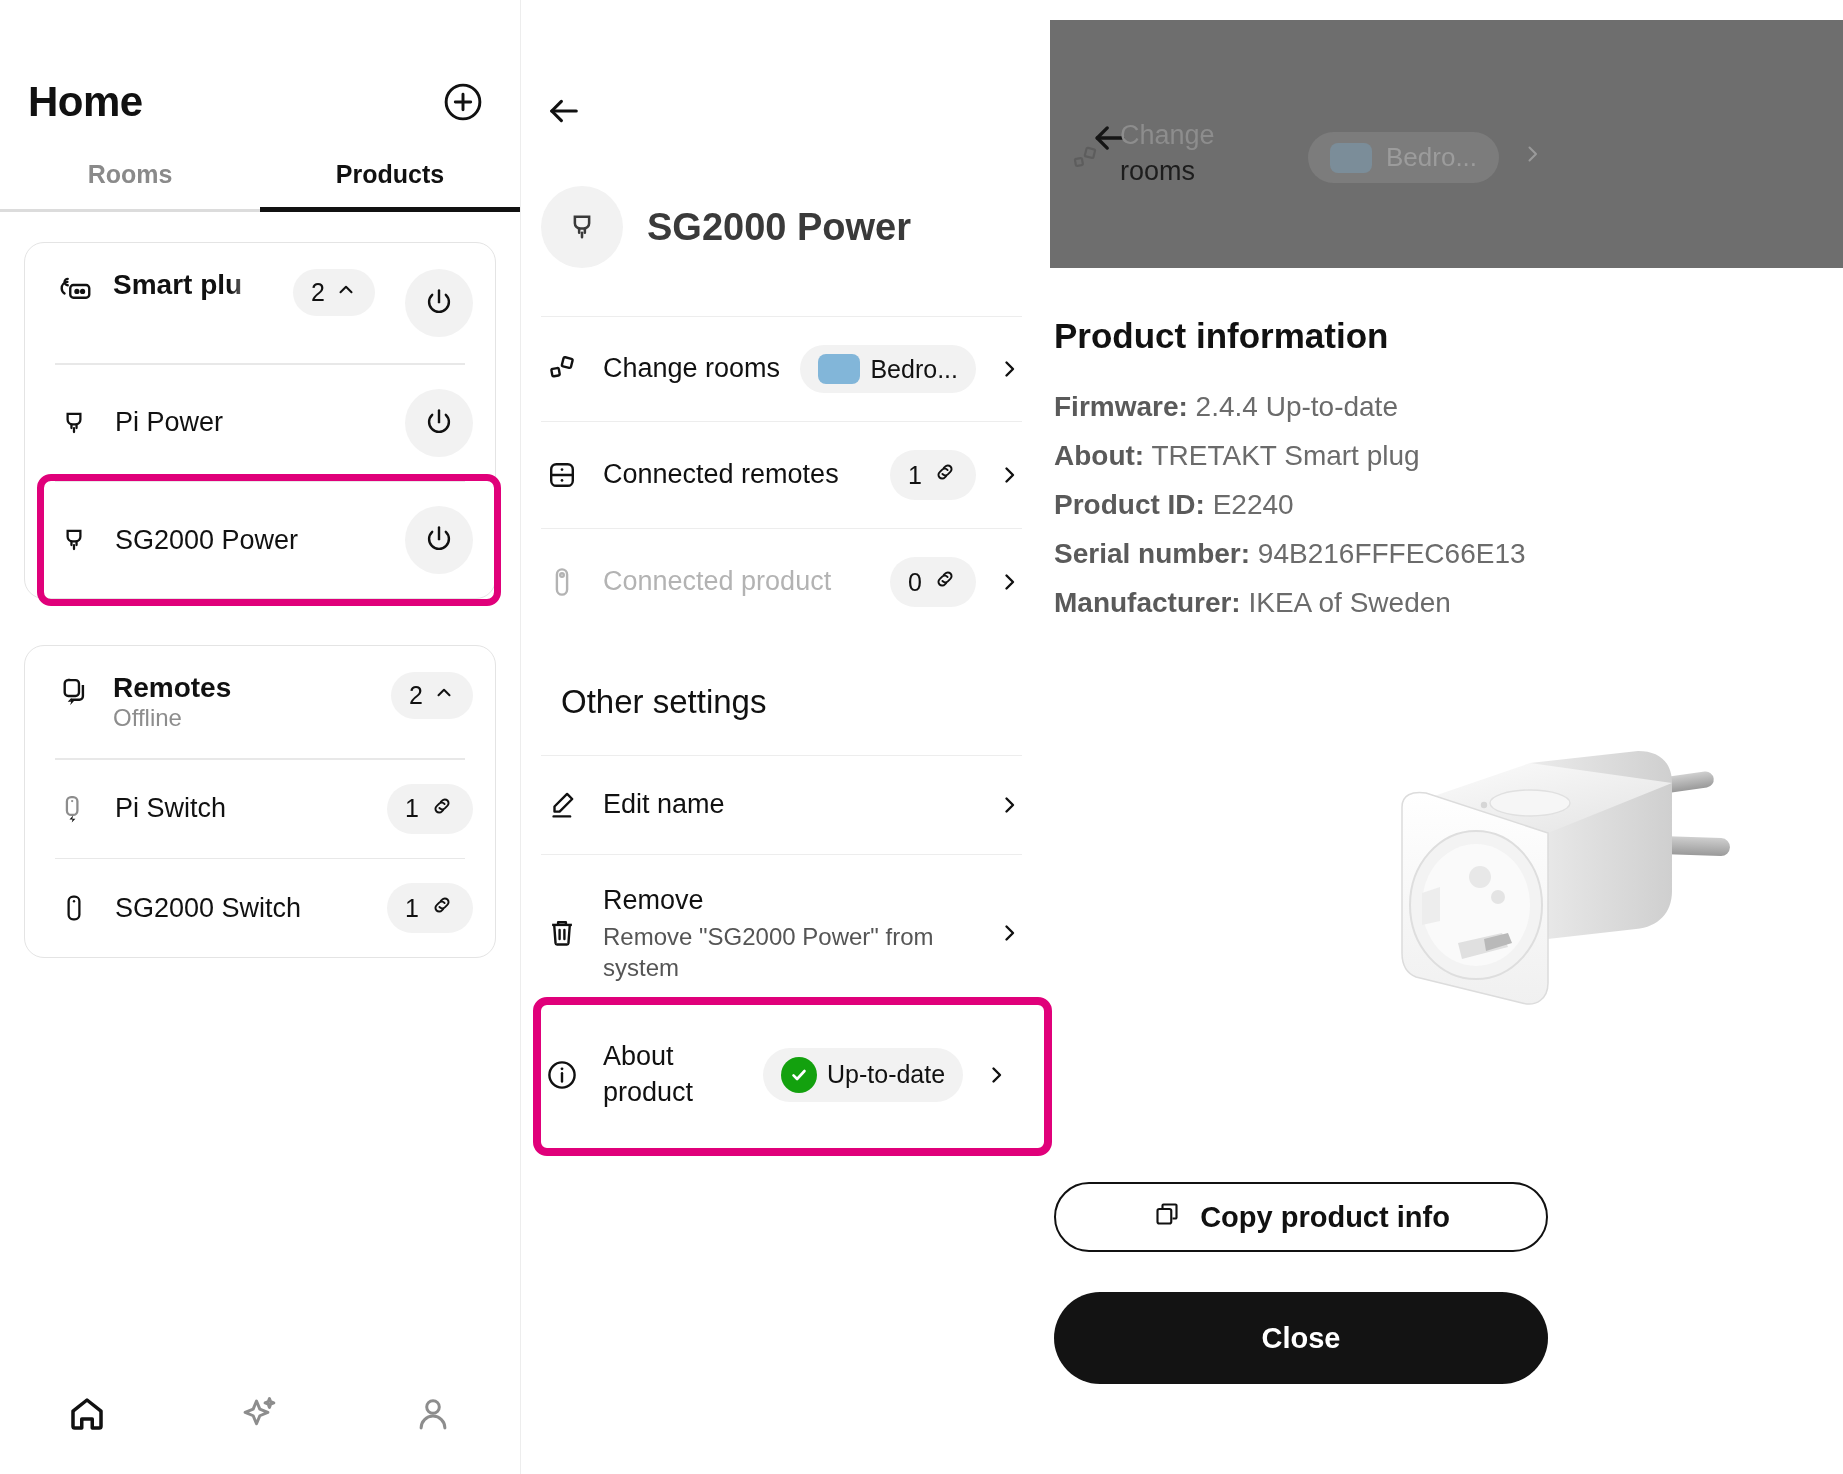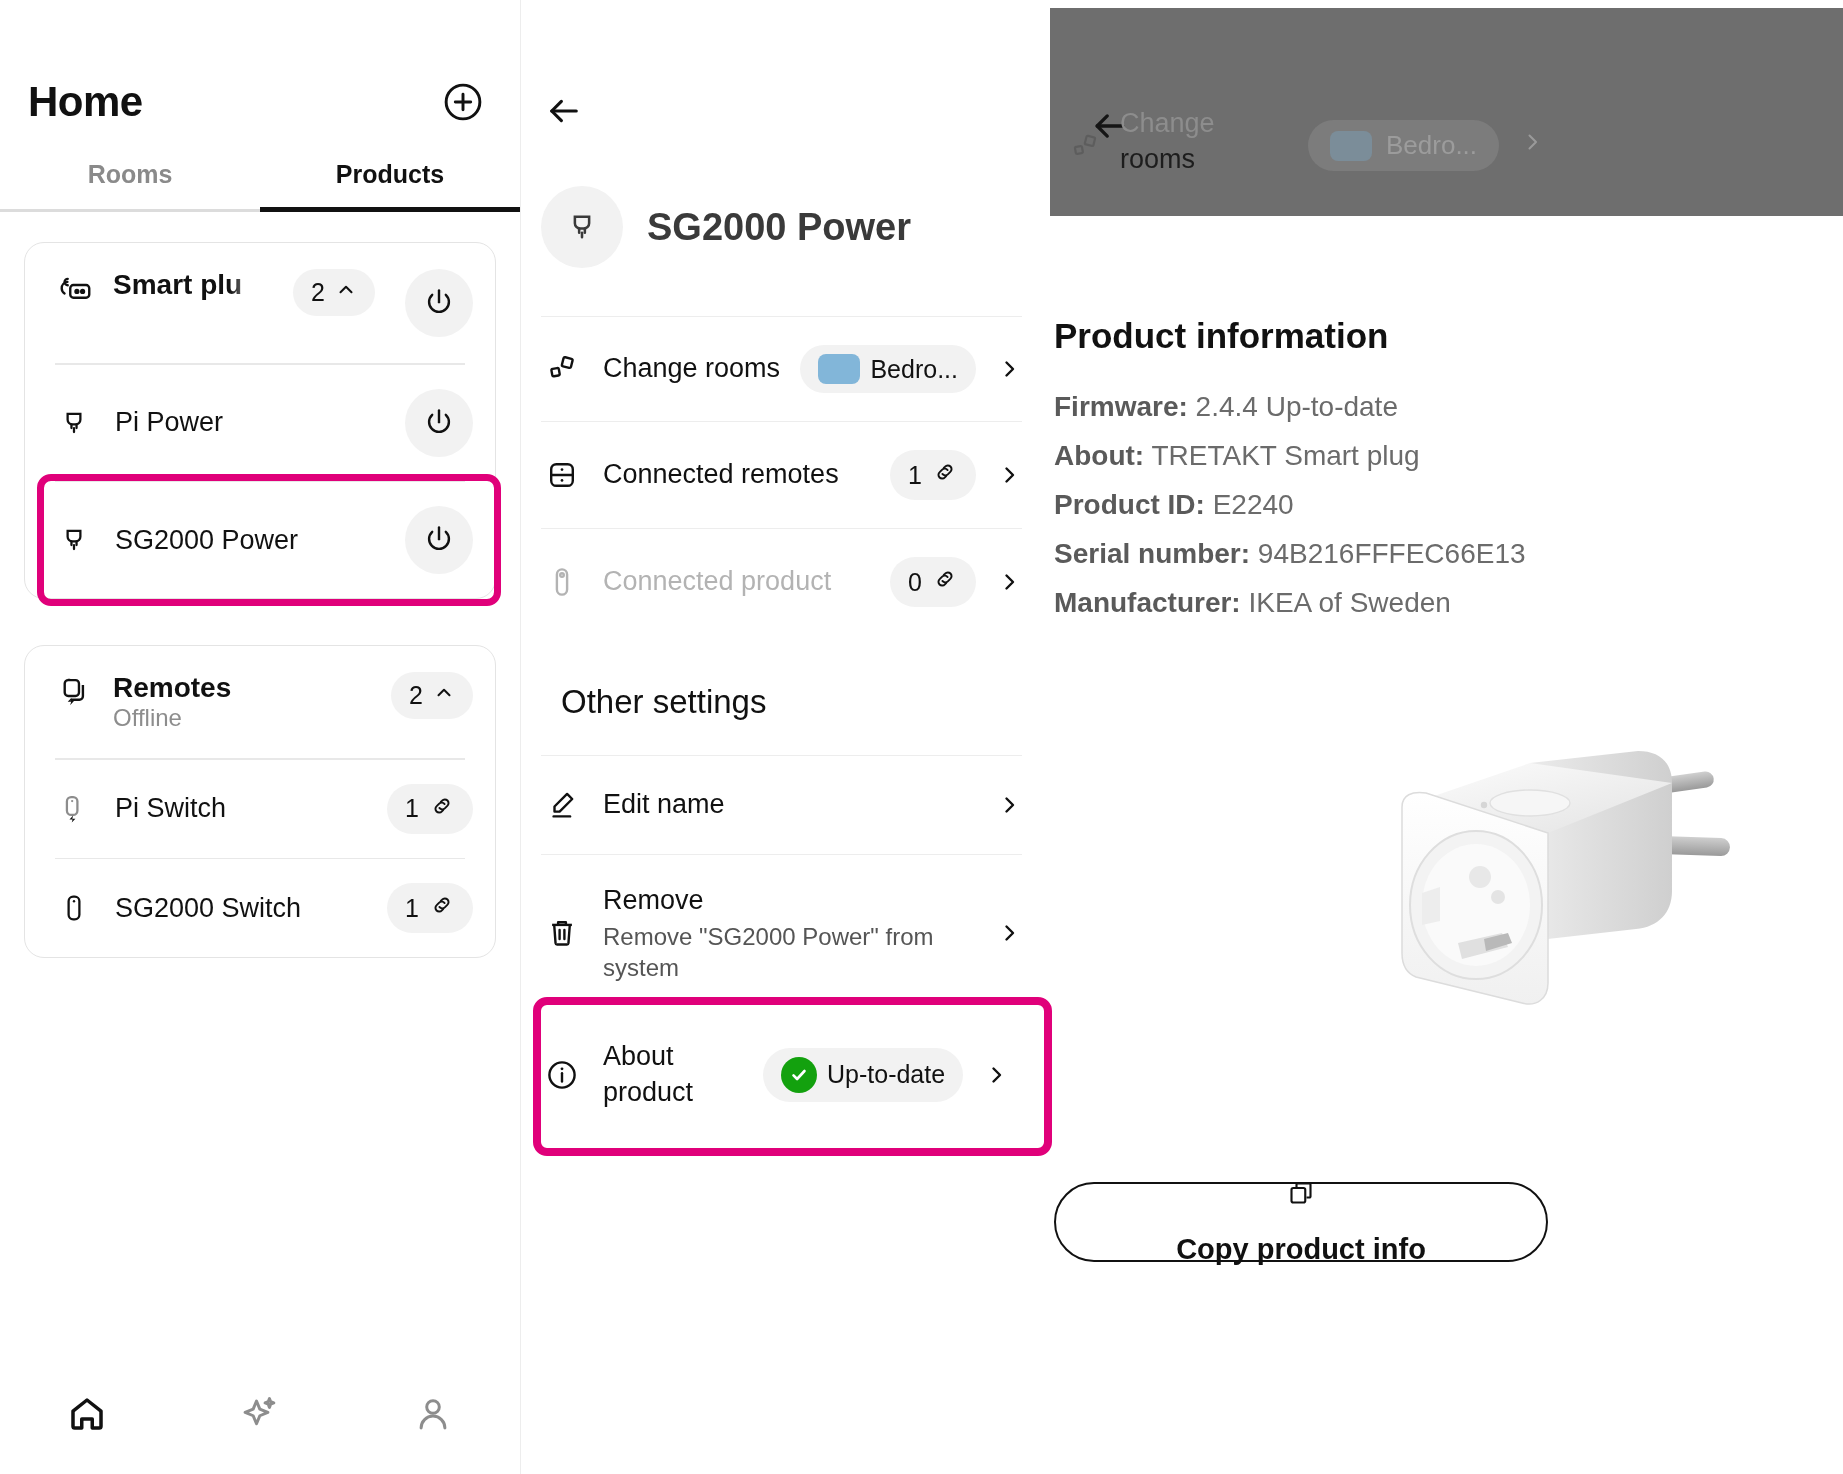--- a/index.html
+++ b/index.html
@@ -124,21 +124,21 @@
   .status-dot {
     width: 36px; height: 36px; border-radius: 50%; background: #13a10e;
     display: flex; align-items: center; justify-content: center; flex: 0 0 36px;
   }
 
   
   .right-panel {
     position: relative; flex: 1 1 auto; height: 1474px; background: #fff;
   }
   .dim-overlay {
-    position: absolute; left: 10px; top: 8px; right: 0; height: 208px;
+    position: absolute; left: 10px; top: 20px; right: 0; height: 248px;
     background: #6e6e6e;
   }
   .dim-inner { position: relative; width: 100%; height: 100%; }
   .dim-back { position: absolute; left: 38px; top: 96px; width: 44px; height: 44px; }
   .dim-icon { position: absolute; left: 18px; top: 122px; opacity: 0.38; }
   .dim-label {
     position: absolute; left: 70px; top: 98px; width: 200px;
     font-size: 27px; line-height: 1.32; color: #8d8d8d;
   }
   .dim-label .l2 { color: #1d1d1d; }
@@ -152,24 +152,24 @@
   .dim-chev { position: absolute; left: 470px; top: 122px; color: #8d8d8d; }
 
   .info-block { position: absolute; left: 14px; top: 316px; right: 30px; }
   .info-title { font-size: 35px; font-weight: 700; margin-bottom: 26px; color: #111; }
   .info-line { font-size: 28px; line-height: 1.75; color: #6b6b6b; }
   .info-line b { color: #5a5a5a; font-weight: 700; }
 
   .product-photo { position: absolute; left: 340px; top: 715px; width: 380px; height: 330px; }
 
   .btn-copy {
-    position: absolute; left: 14px; top: 1182px; width: 494px; height: 80px;
+    position: absolute; left: 14px; top: 1182px; width: 494px; height: 70px;
     border: 2.5px solid #111; border-radius: 999px; background: #fff;
     display:flex; align-items:center; justify-content:center; gap: 18px;
-    font-size: 29px; font-weight: 700; cursor: pointer; color: #111; flex-direction: column;
+    font-size: 29px; font-weight: 700; cursor: pointer; color: #111;
   }
   .btn-close {
     position: absolute; left: 14px; top: 1292px; width: 494px; height: 92px;
     border-radius: 999px; background: #131313; color: #fff;
     display:flex; align-items:center; justify-content:center;
     font-size: 29px; font-weight: 700; cursor: pointer;
   }
 </style>
 </head>
 <body>
@@ -612,15 +612,18 @@
     <div class="btn-copy">
       <span>
         <svg width="30" height="30" viewBox="0 0 24 24" fill="none" stroke="#111" stroke-width="1.7" stroke-linejoin="round">
           <rect x="4.4" y="8" width="11" height="11.6" rx="1.4"></rect>
           <path d="M8.4 8V5.2a.8.8 0 0 1 .8-.8h9.6a.8.8 0 0 1 .8.8v9.6a.8.8 0 0 1-.8.8h-2.4"></path>
         </svg>
       </span>
       <span>Copy product info</span>
     </div>
 
+    <div class="btn-close">
+      <span>Close</span>
+    </div>
 
   </div>
 </div>
 
 </body></html>

